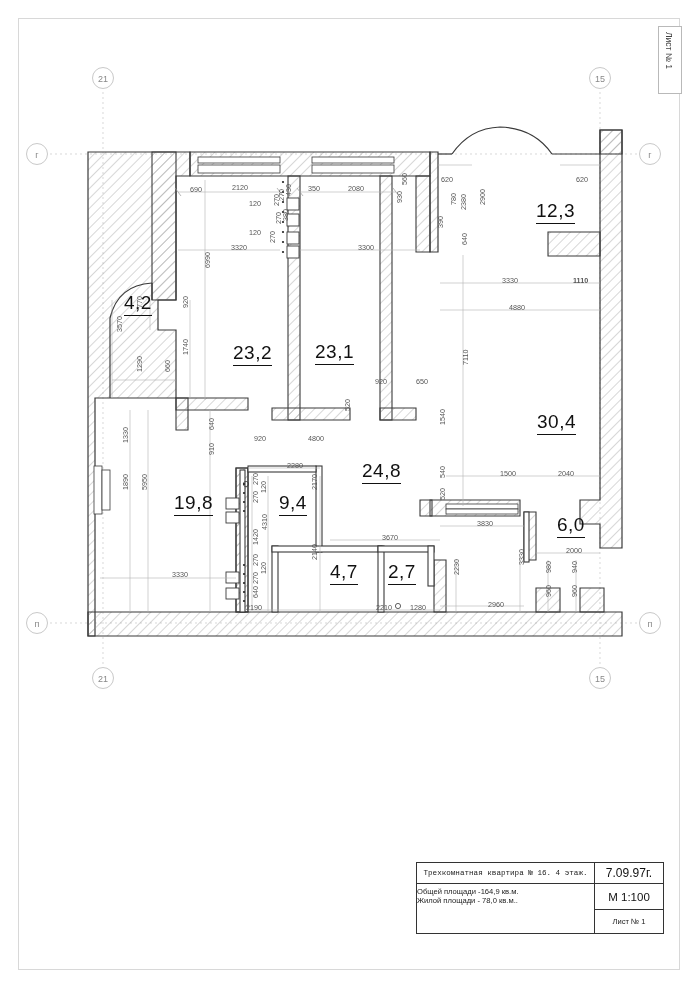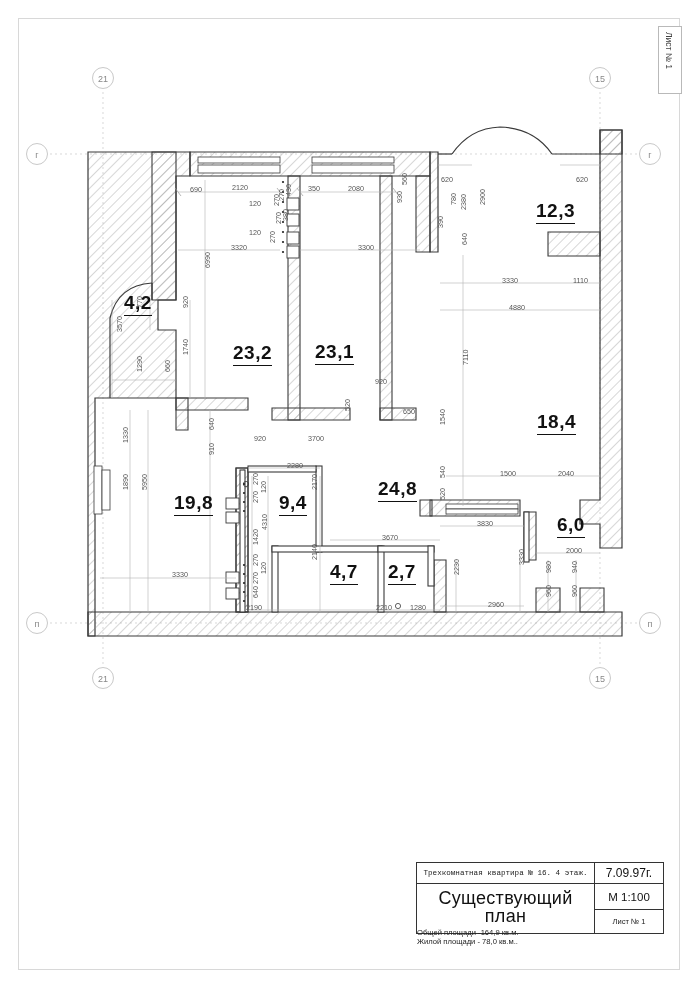--- a/index.html
+++ b/index.html
@@ -5,21 +5,21 @@
   html,body{margin:0;padding:0;background:#fff;}
   body{width:700px;height:990px;overflow:hidden;
        font-family:"Liberation Sans","DejaVu Sans",sans-serif;color:#1a1a1a;}
   #sheet{position:relative;width:700px;height:990px;background:#fff;}
   .frame{position:absolute;left:18px;top:18px;width:662px;height:952px;
          border:1.5px solid #d8d8d8;box-sizing:border-box;}
   svg{position:absolute;left:0;top:0;width:700px;height:990px;}
 
   
   .area{position:absolute;font-size:19px;letter-spacing:.5px;color:#111;
-        border-bottom:1.6px solid #111;padding-bottom:1px;white-space:nowrap;font-weight:bold;}
+        border-bottom:1.6px solid #111;padding-bottom:1px;white-space:nowrap;}
   .dim{position:absolute;font-size:7.2px;color:#555;white-space:nowrap;
        font-family:"Liberation Sans",sans-serif;}
   .dim.v{transform-origin:0 0;}
   .axlabel{position:absolute;font-size:9px;color:#888;width:22px;height:22px;
            line-height:22px;text-align:center;border:1px solid #c9c9c9;
            border-radius:50%;background:#fff;box-sizing:border-box;}
   .sheetno{position:absolute;font-size:8.5px;color:#444;white-space:nowrap;
            transform:rotate(90deg);transform-origin:0 0;}
   .sheetbox{position:absolute;border:1px solid #b9b9b9;background:#fff;}
 
@@ -241,45 +241,45 @@
       <circle cx="283" cy="242" r="1.1"></circle>
         <circle cx="283" cy="252" r="1.1"></circle>
     </g>
   </svg>
 
   <div id="rooms-layer">
       <div class="area" style="left: 124px; top: 292px;">4,2</div>
       <div class="area" style="left: 233px; top: 342px;">23,2</div>
       <div class="area" style="left: 315px; top: 341px;">23,1</div>
       <div class="area" style="left: 536px; top: 200px;">12,3</div>
-      <div class="area" style="left: 537px; top: 411px;">18,4</div>
+      <div class="area" style="left: 537px; top: 411px;">30,4</div>
       <div class="area" style="left: 174px; top: 492px;">19,8</div>
       <div class="area" style="left: 279px; top: 492px;">9,4</div>
-      <div class="area" style="left: 362px; top: 478px; margin-left: 16px;">24,8</div>
+      <div class="area" style="left: 362px; top: 460px;">24,8</div>
       <div class="area" style="left: 330px; top: 561px;">4,7</div>
       <div class="area" style="left: 388px; top: 561px;">2,7</div>
       <div class="area" style="left: 557px; top: 514px;">6,0</div>
     </div>
   <div id="dimh-layer">
       <div class="dim" style="left: 190px; top: 185px;">690</div>
       <div class="dim" style="left: 232px; top: 183px;">2120</div>
       <div class="dim" style="left: 249px; top: 199px;">120</div>
       <div class="dim" style="left: 249px; top: 228px;">120</div>
       <div class="dim" style="left: 231px; top: 243px;">3320</div>
       <div class="dim" style="left: 308px; top: 184px;">350</div>
       <div class="dim" style="left: 348px; top: 184px;">2080</div>
       <div class="dim" style="left: 358px; top: 243px;">3300</div>
       <div class="dim" style="left: 375px; top: 377px;">920</div>
-      <div class="dim" style="left: 403px; top: 377px; margin-top: 30px;">650</div>
+      <div class="dim" style="left: 416px; top: 377px;">650</div>
       <div class="dim" style="left: 254px; top: 434px;">920</div>
-      <div class="dim" style="left: 308px; top: 434px;">3700</div>
+      <div class="dim" style="left: 308px; top: 434px;">4800</div>
       <div class="dim" style="left: 441px; top: 175px;">620</div>
       <div class="dim" style="left: 576px; top: 175px;">620</div>
       <div class="dim" style="left: 502px; top: 276px;">3330</div>
-      <div class="dim" style="left: 573px; top: 276px;">1110</div>
+      <div class="dim" style="left: 573px; top: 276px; font-weight: bold;">1110</div>
       <div class="dim" style="left: 509px; top: 303px;">4880</div>
       <div class="dim" style="left: 500px; top: 469px;">1500</div>
       <div class="dim" style="left: 558px; top: 469px;">2040</div>
       <div class="dim" style="left: 477px; top: 519px;">3830</div>
       <div class="dim" style="left: 566px; top: 546px;">2000</div>
       <div class="dim" style="left: 488px; top: 600px;">2960</div>
       <div class="dim" style="left: 172px; top: 570px;">3330</div>
       <div class="dim" style="left: 287px; top: 461px;">2280</div>
       <div class="dim" style="left: 246px; top: 603px;">2190</div>
       <div class="dim" style="left: 382px; top: 533px;">3670</div>
@@ -349,21 +349,20 @@
   <div class="sheetbox" style="left:658px;top:26px;width:22px;height:66px;"></div>
   <div class="sheetno" style="left:674px;top:32px;">Лист № 1</div>
 
   <div class="tb">
     <div class="row tb-r1">
       <div class="cl tb-left tb-cap">Трехкомнатная квартира № 16. 4 этаж.</div>
       <div class="tb-right tb-date">7.09.97г.</div>
     </div>
     <div class="row tb-r2">
       <div class="cl tb-left">
-        <div class="tb-title">Существующий  план</div>
         <div class="tb-sub">Общей площади -164,9  кв.м.</div>
         <div class="tb-sub" style="padding-top:0">Жилой площади - 78,0 кв.м..</div>
       </div>
       <div class="tb-right">
         <div class="tb-scale">М 1:100</div>
         <div class="tb-list">Лист № 1</div>
       </div>
     </div>
   </div>
 

